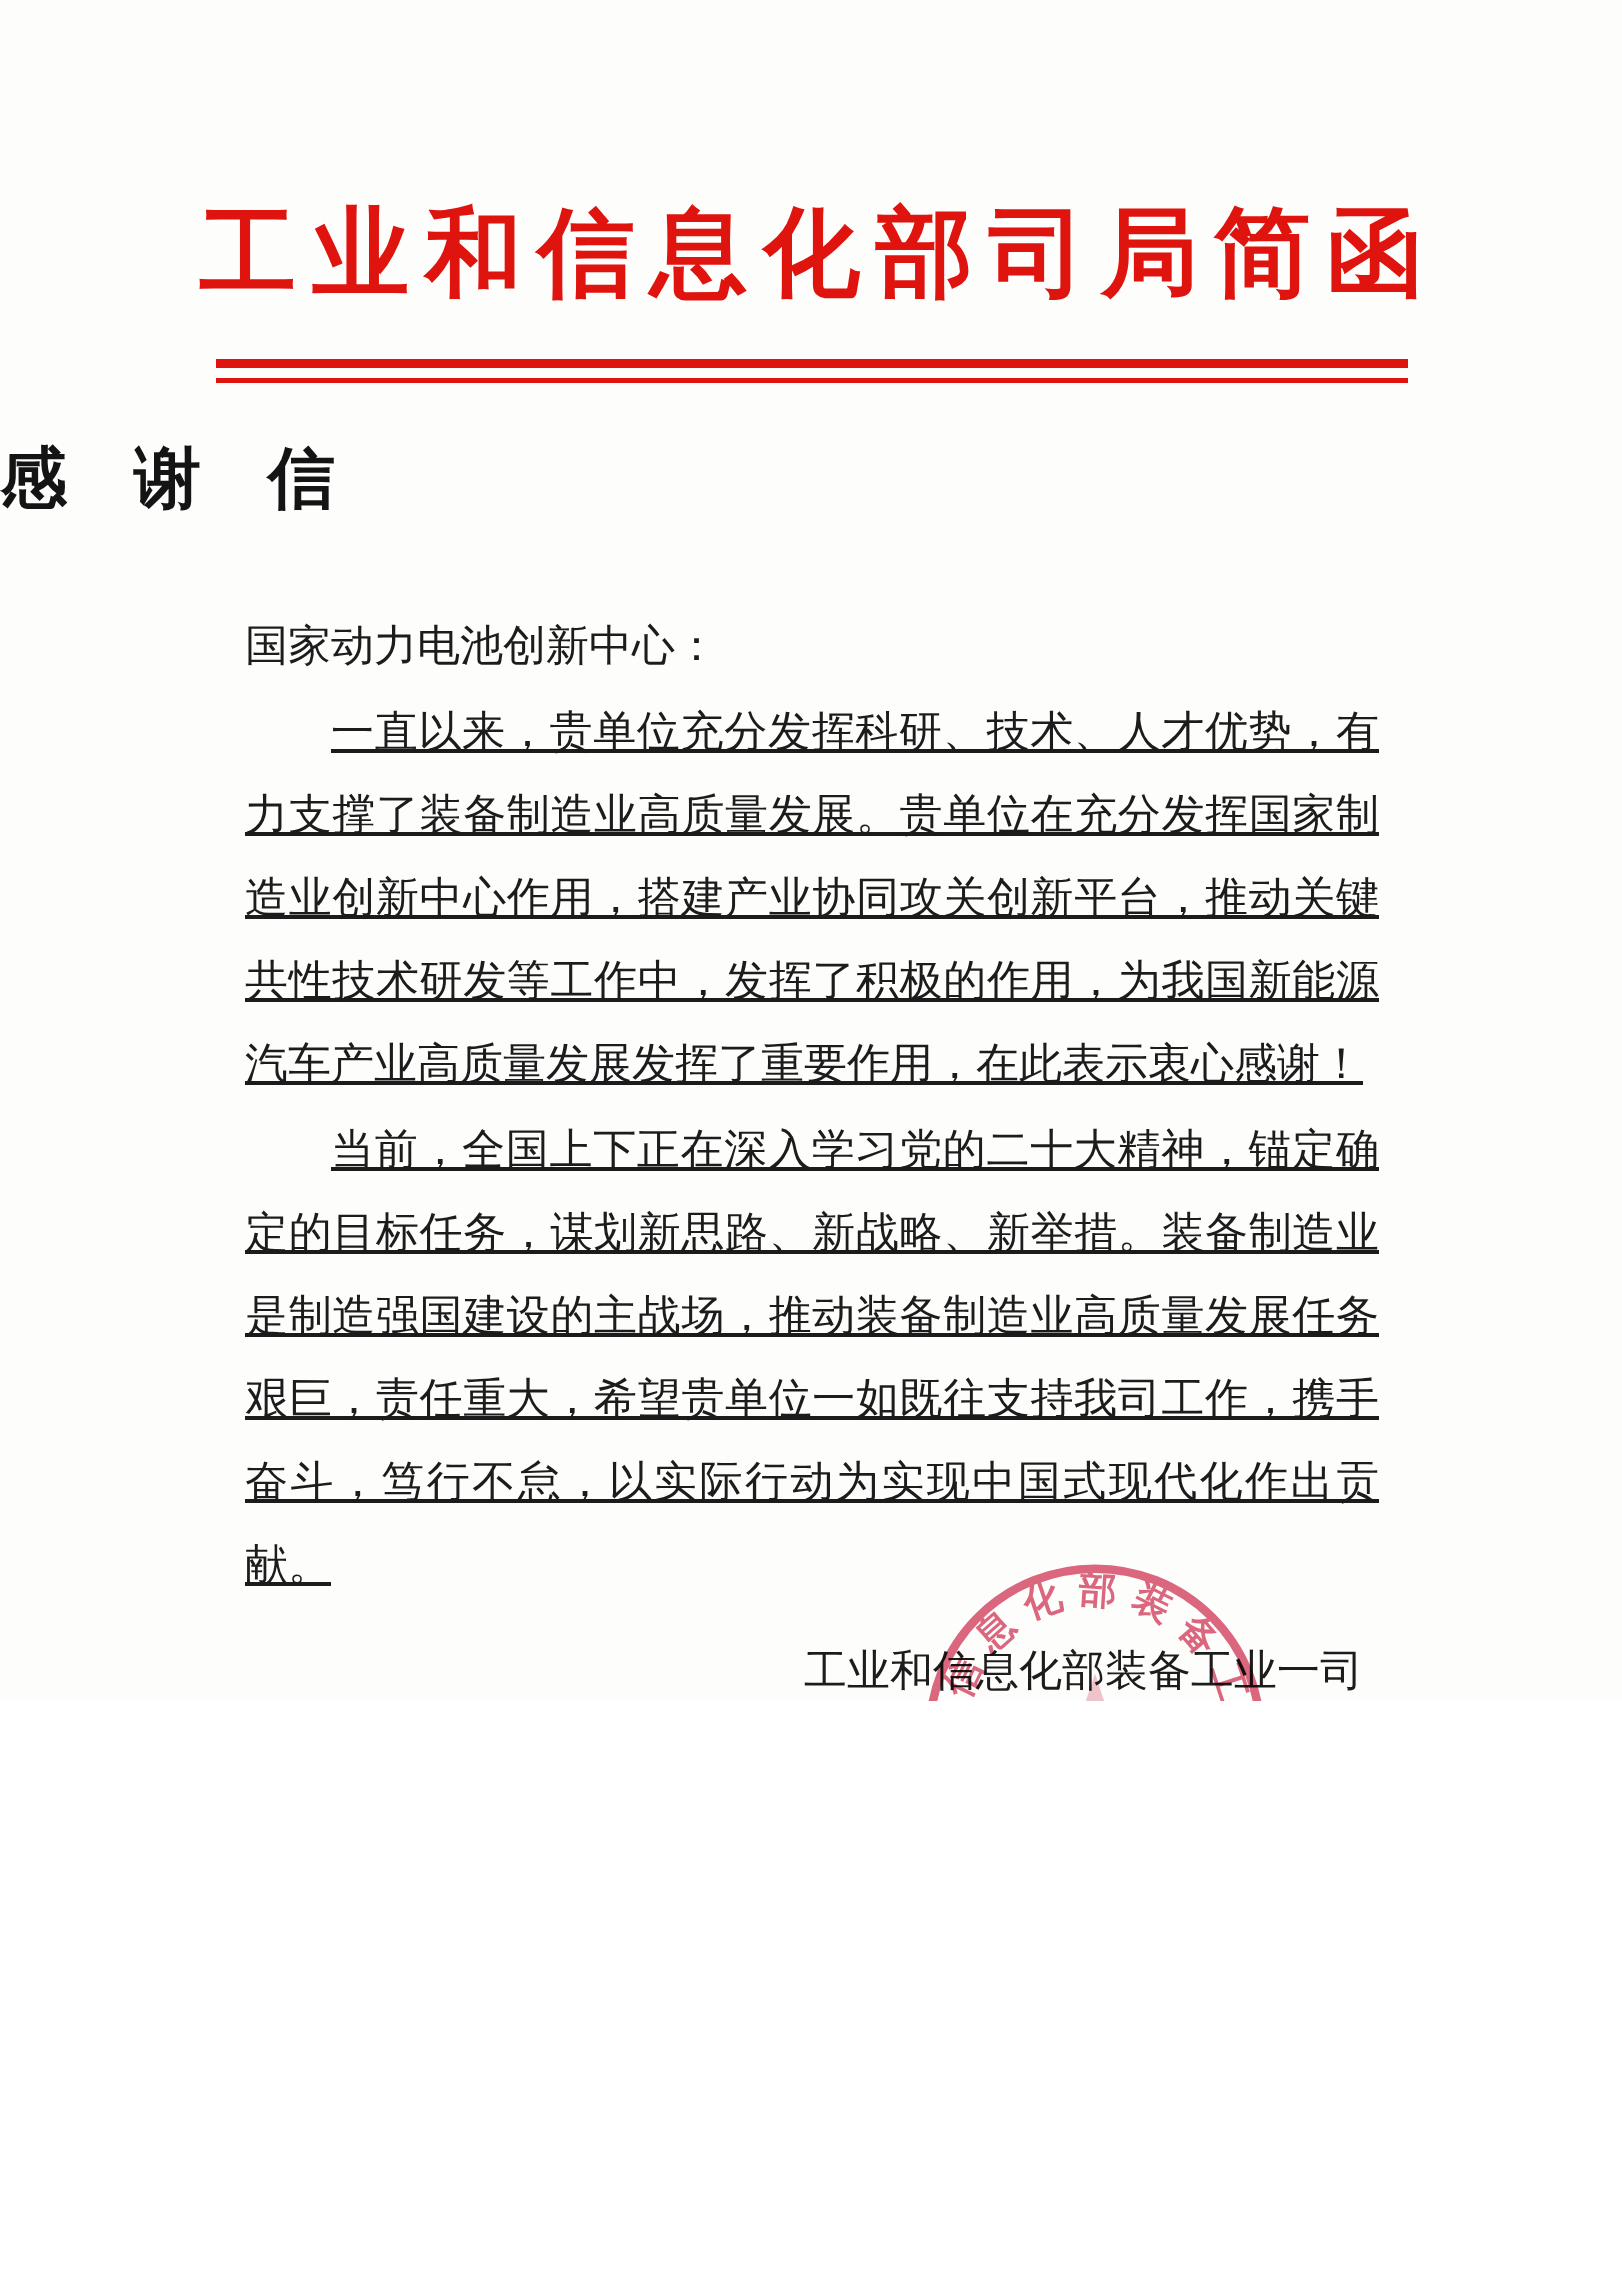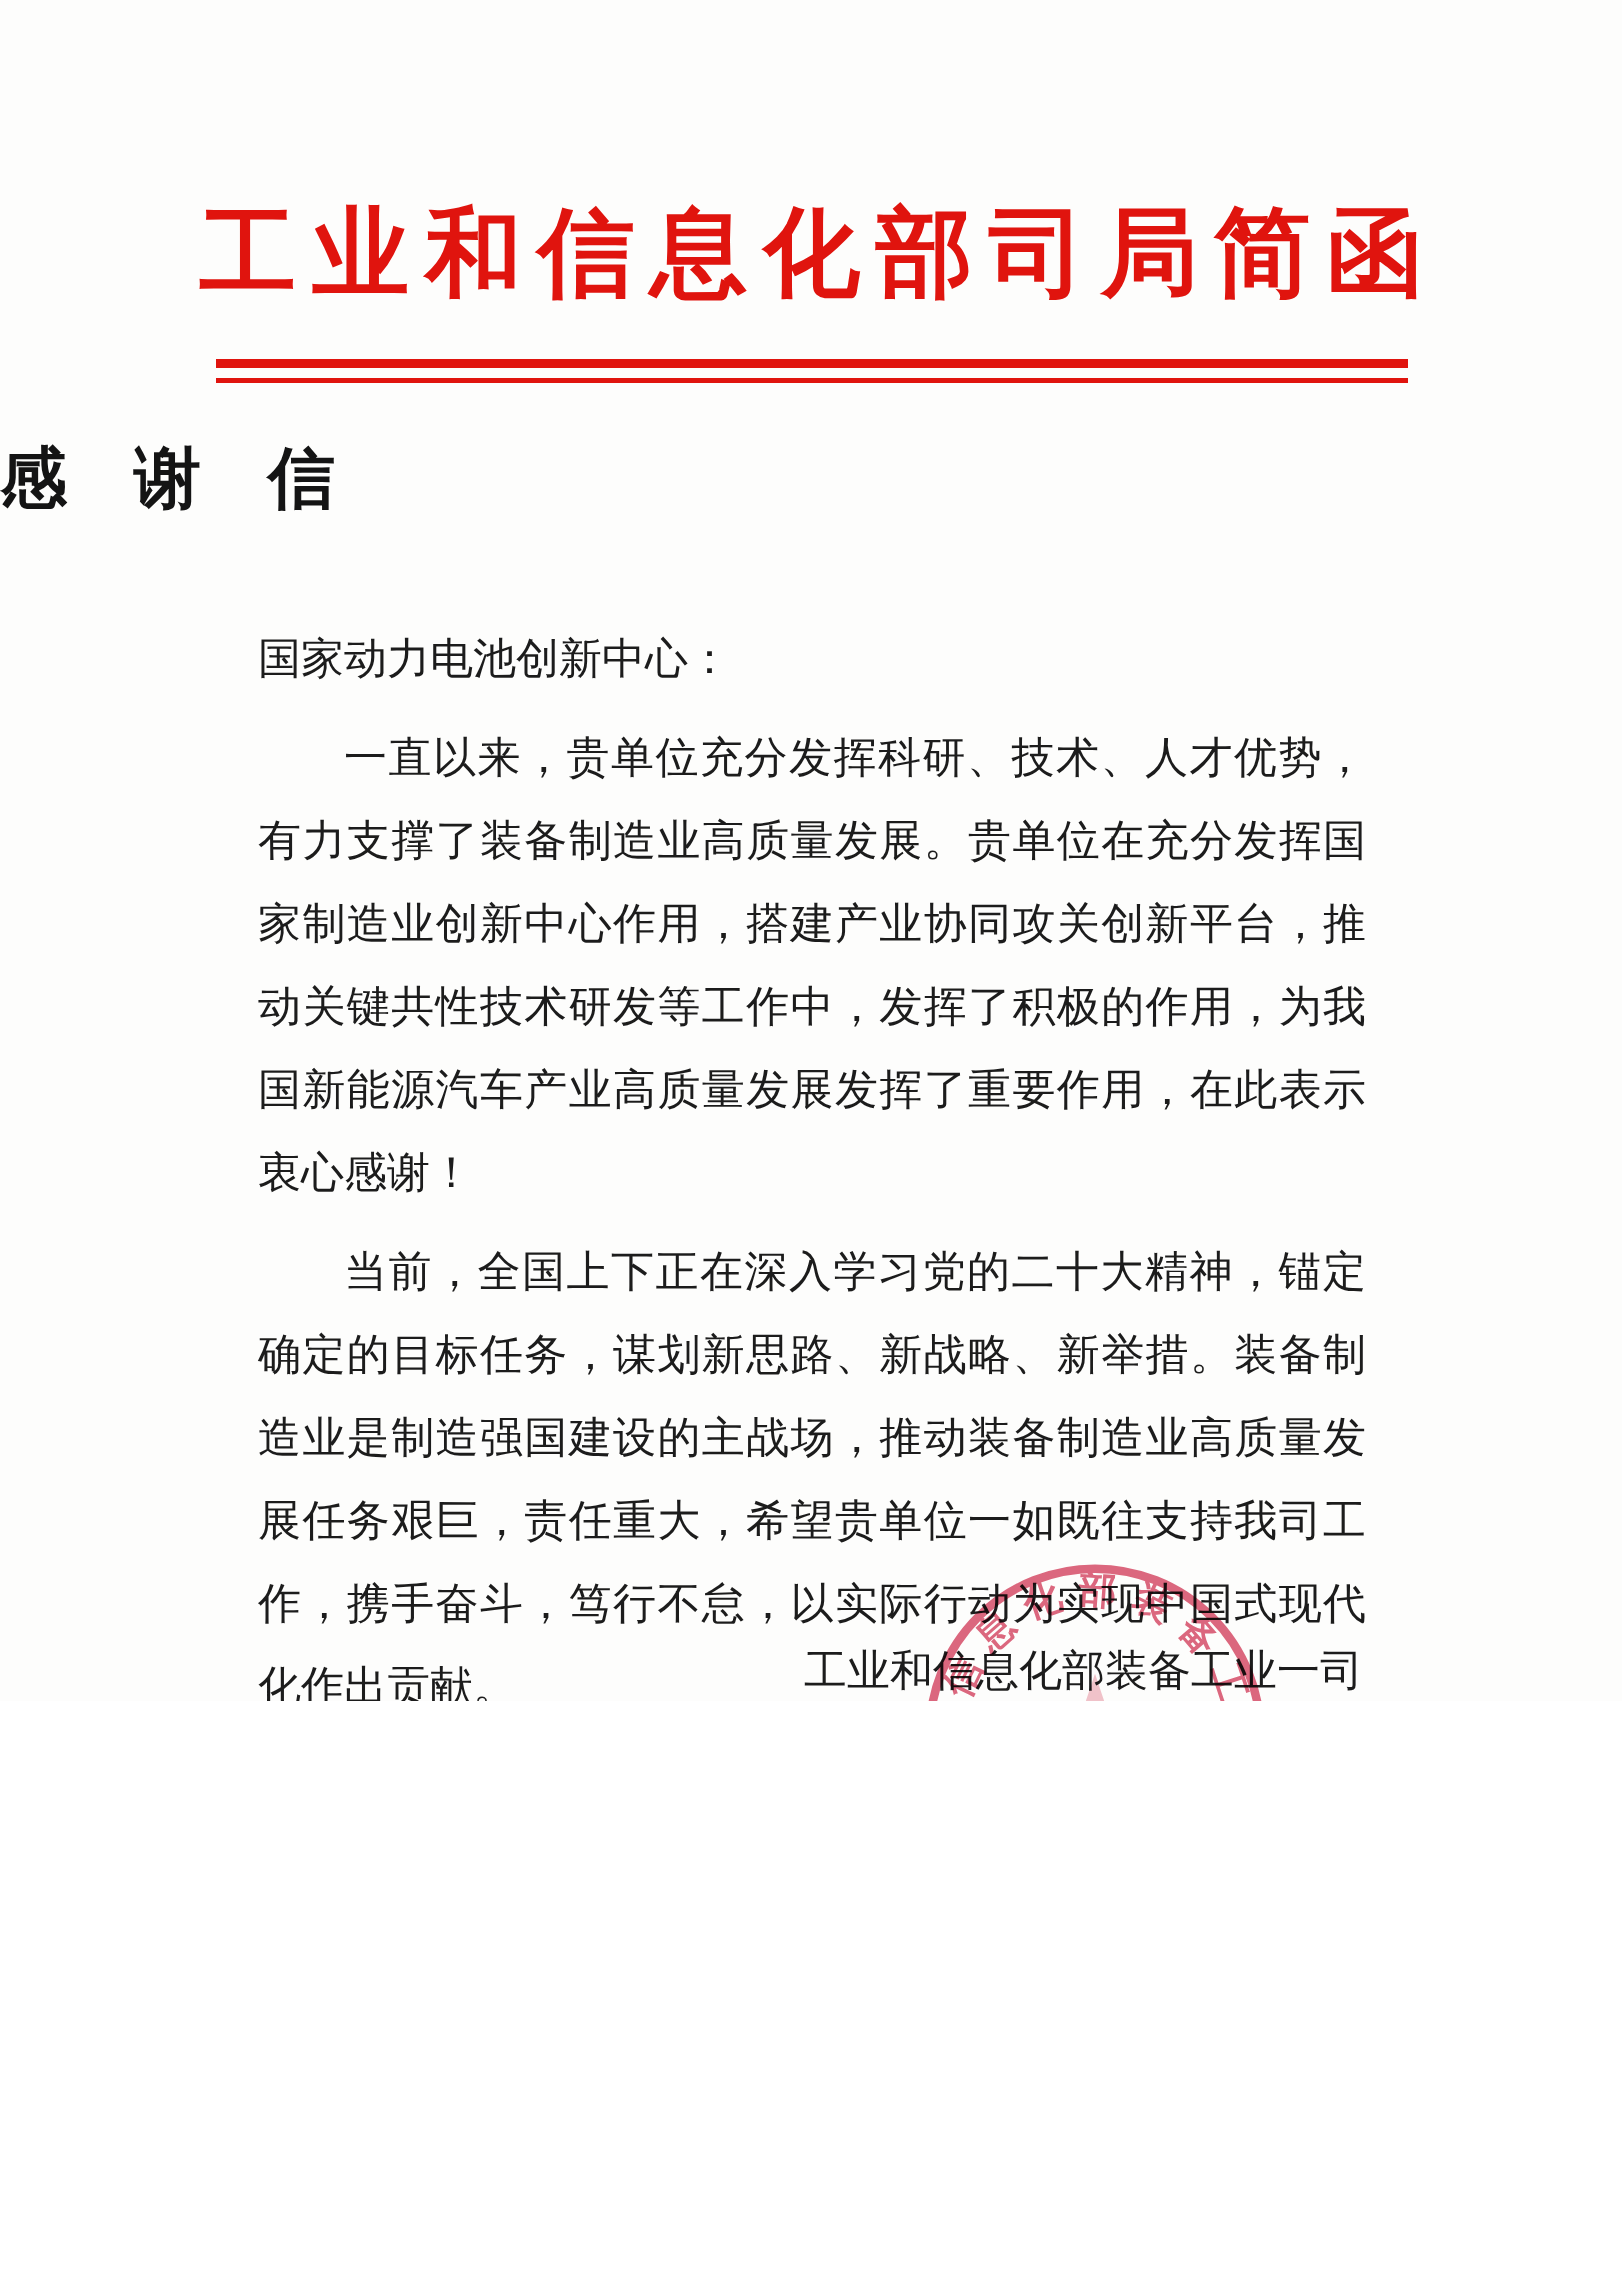--- a/index.html
+++ b/index.html
@@ -63,22 +63,22 @@
     left: 242px;
     top: 601px;
     width: 1140px;
     font-size: 43px;
     line-height: 83px;
     text-align: justify;
     text-justify: inter-ideograph;
     hanging-punctuation: allow-end;
     color: #1c1c1c;
   }
-  .letter-body p { margin: 16px; padding: 0; }
-  .letter-body .para { text-indent: 2em; }
+  .letter-body p { margin: 3px; padding: 0; }
+  .letter-body .para { text-indent: 2em; text-decoration: underline; }
 
   
   .signature {
     position: absolute;
     top: 1638px;
     right: 260px;
     font-size: 43px;
     line-height: 65px;
     white-space: nowrap;
   }

